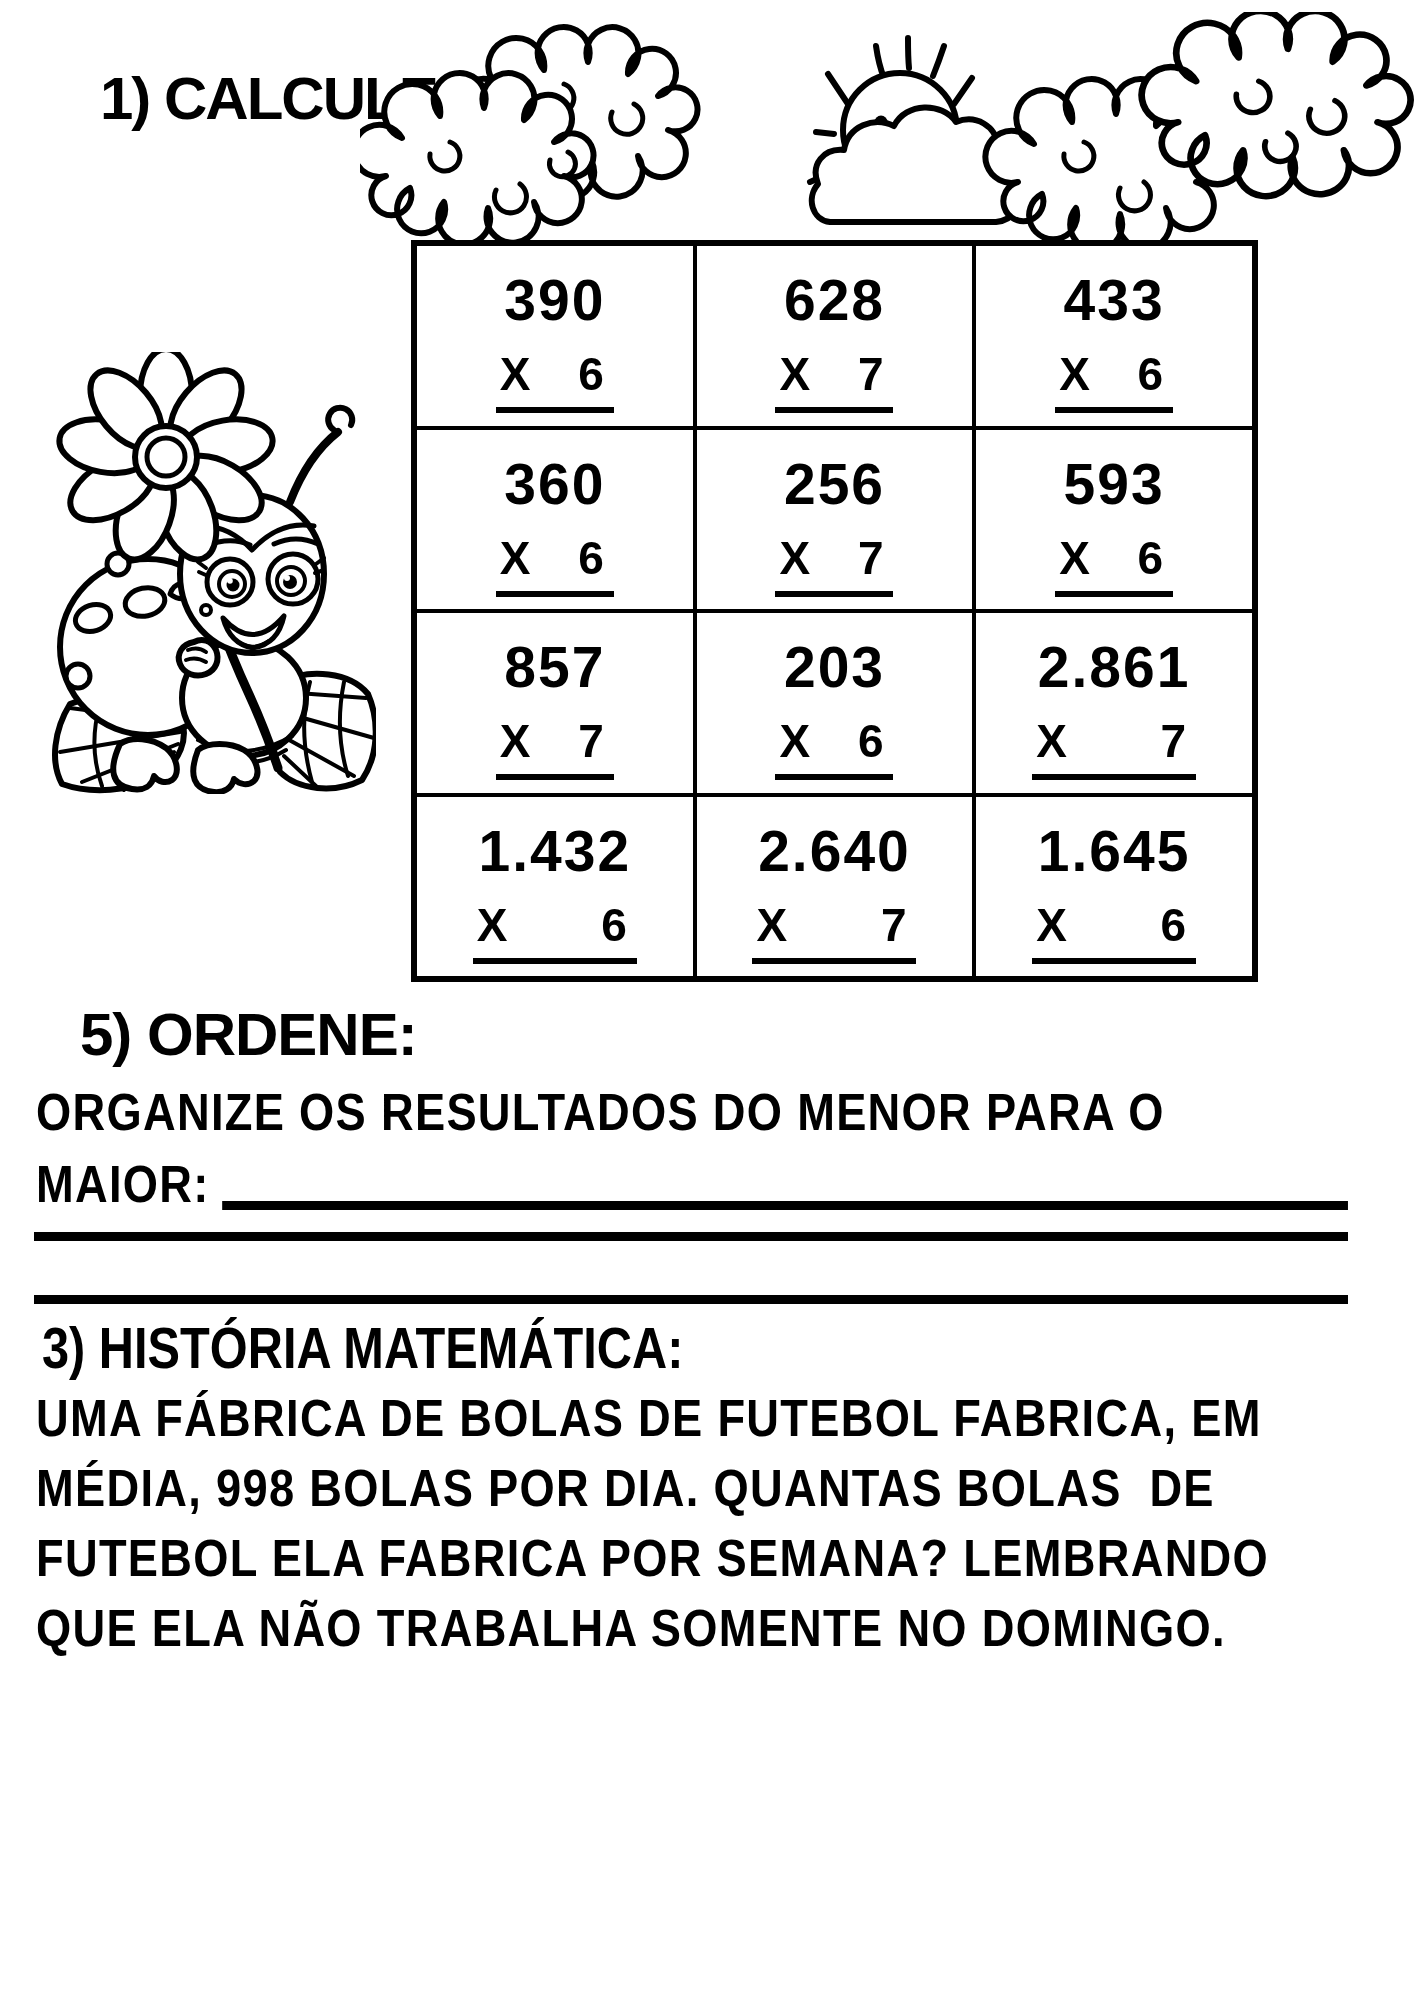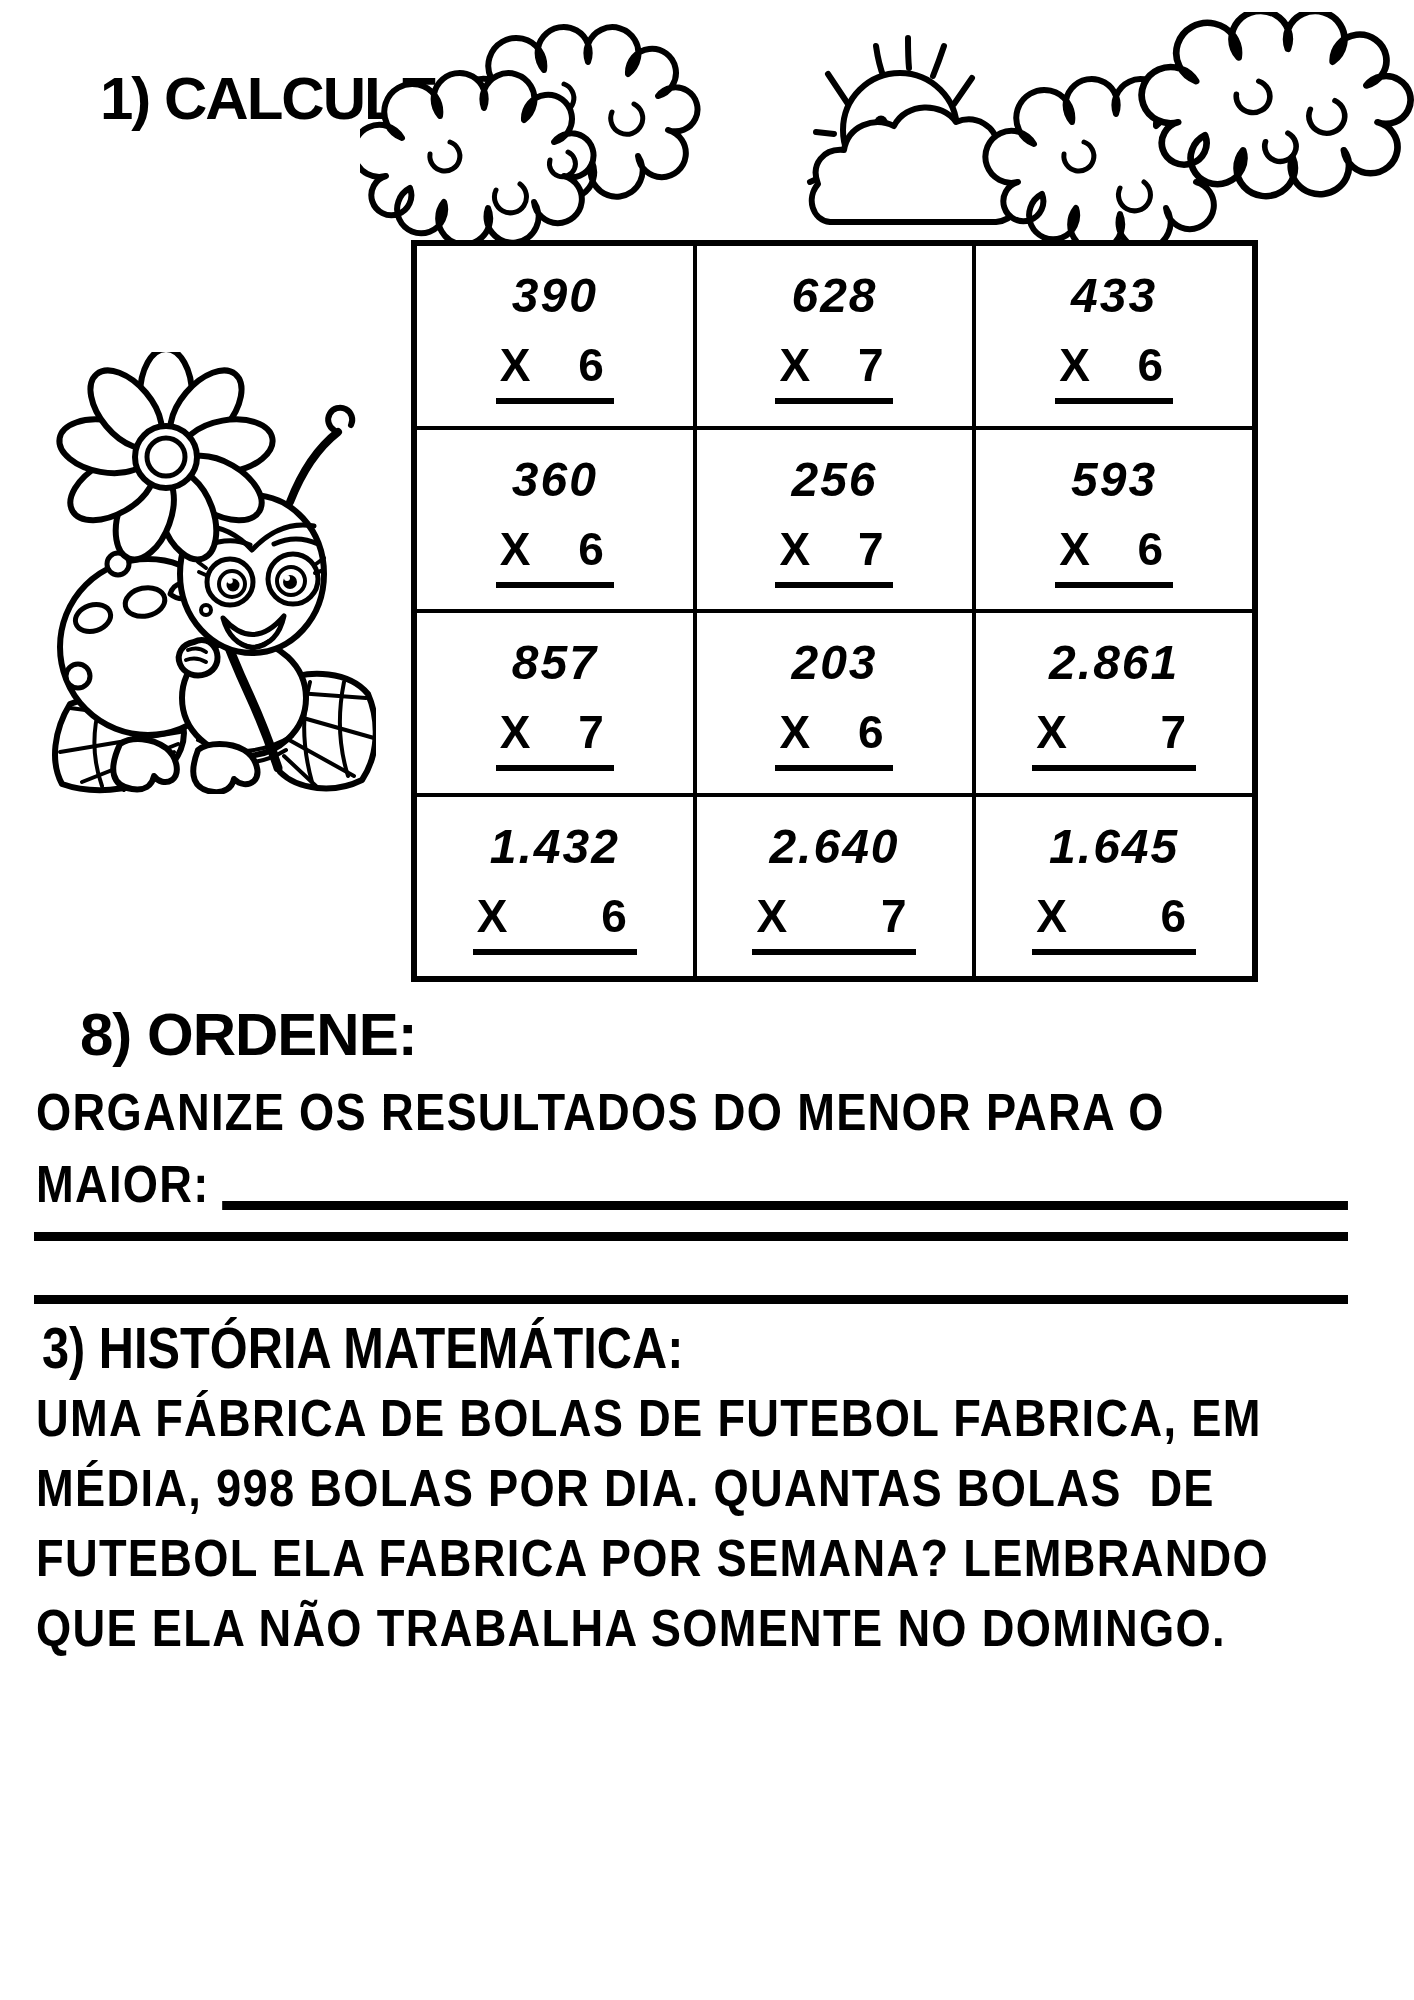--- a/index.html
+++ b/index.html
@@ -29,21 +29,21 @@
   
   .calc-grid{
     left:411px;top:240px;width:847px;height:742px;
     display:grid;grid-template-columns:repeat(3,1fr);grid-template-rows:repeat(4,1fr);
     border:4px solid #000;box-sizing:border-box;background:#fff;
   }
   .cell{
     border:2px solid #000;display:flex;flex-direction:column;align-items:center;
     padding-top:26px;box-sizing:border-box;
   }
-  .num{font-size:48px;line-height:1;letter-spacing:2px;margin-bottom:22px;font-style:italic;}
+  .num{font-size:57px;line-height:1;letter-spacing:2px;margin-bottom:22px;}
   .op{
     display:flex;justify-content:space-between;align-items:baseline;
     width:104px;padding:0 10px 10px 4px;border-bottom:6px solid #000;
     font-size:46px;line-height:1;
   }
   .op.wide{width:150px;}
   svg{display:block;}
 </style>
 </head>
 <body>
@@ -280,21 +280,21 @@
       </g>
 
       <path stroke-width="6" d="M 146,290 C 134,292 128,302 132,312 C 136,322 148,326 158,322 C 168,318 172,308 168,298 C 163,288 154,286 146,290 Z"></path>
       <g fill="none" stroke-width="4">
         <path d="M 140,298 Q 150,294 158,300"></path>
           <path d="M 138,308 Q 148,304 158,310"></path>
       </g>
     </g>
   </svg>
 
-  <div class="abs h2">8) ORDENE:</div>
+  <div class="abs h2">5) ORDENE:</div>
   <div class="abs organize cond bodyline">ORGANIZE OS RESULTADOS DO MENOR PARA O</div>
   <div class="abs maiorline cond">
     <span class="lbl">MAIOR:</span>
     <span class="writeline"></span>
   </div>
   <div class="abs blankline bl1"></div>
   <div class="abs blankline bl2"></div>
 
   <div class="abs h3">3) HISTÓRIA MATEMÁTICA:</div>
   <div class="abs story cond">

